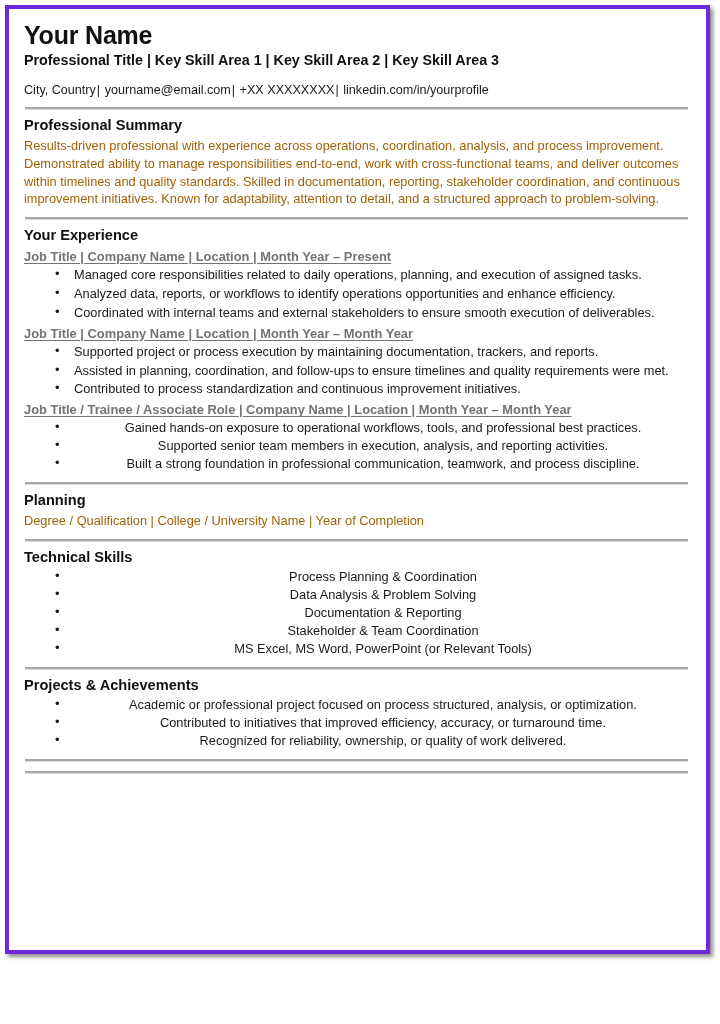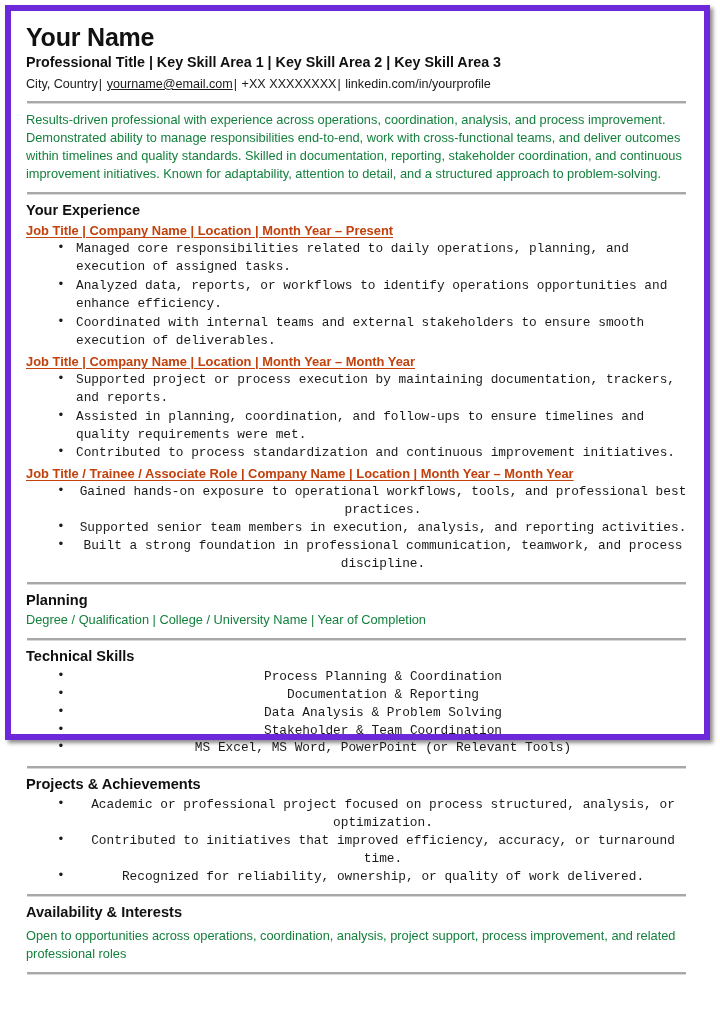--- a/index.html
+++ b/index.html
@@ -14,24 +14,24 @@
     color: #1a1a1a;
     overflow: hidden;
   }
 
   
   .page-frame {
     position: absolute;
     left: 5px;
     top: 5px;
     width: 705px;
-    height: 735px;
+    height: 949px;
     box-sizing: border-box;
     background: #ffffff;
-    border: 6px solid #6d28d9;
+    border: 4px solid #6d28d9;
     box-shadow: 3px 3px 4px rgba(0,0,0,0.45);
   }
   .page-inner {
     position: relative;
     padding: 12px 14px 0 15px;
     box-sizing: border-box;
     height: 100%;
   }
 
   
@@ -40,31 +40,30 @@
     font-weight: bold;
     line-height: 1.12;
     letter-spacing: -0.2px;
     margin: 0 0 3px 0;
     color: #111111;
   }
   .headline {
     font-size: 14.3px;
     font-weight: bold;
     line-height: 1.25;
-    margin: 0 0 4px 0;
+    margin: 0 0 12px 0;
     color: #111111;
   }
   .contact-line {
     font-size: 12.6px;
     line-height: 1.3;
     margin: 0 0 0 0;
     color: #1a1a1a;
   }
   .contact-link {
-    text-decoration: underline;
     color: #1a1a1a;
   }
   .sep { padding: 0 1px; }
 
   
   .divider {
     height: 3px;
     background: linear-gradient(to bottom, #a8a8a8 0%, #a8a8a8 55%, #d8d8d8 55%, #d8d8d8 100%);
     margin: 9px 4px 7px 1px;
   }
@@ -74,40 +73,39 @@
     font-size: 14.6px;
     font-weight: bold;
     line-height: 1.2;
     margin: 0 0 2px 0;
     color: #111111;
   }
   .body-text {
     font-size: 12.8px;
     line-height: 1.40;
     margin: 0;
-    color: #15803d;
+    color: #a16207;
     max-width: 663px;
   }
   .entry-title {
     font-size: 12.9px;
     font-weight: bold;
     line-height: 1.32;
     margin: 0 0 1px 0;
-    color: #c2410c;
+    color: #737373;
     display: inline-block;
     text-decoration: underline;
     text-underline-offset: 2px;
   }
   .entry-block { margin-bottom: 1px; }
 
   ul.bullets {
     list-style: none;
     margin: 0 0 2px 0;
     padding: 0;
-    font-family: Liberation Mono, monospace;
   }
   ul.bullets li {
     position: relative;
     font-size: 12.8px;
     line-height: 1.40;
     padding-left: 50px;
     margin: 0 0 1px 0;
     color: #1a1a1a;
     max-width: 618px;
   }
@@ -136,20 +134,21 @@
         <span>City, Country</span><span class="sep">|</span>
         <span class="contact-link">yourname@email.com</span><span class="sep">|</span>
         <span>+XX XXXXXXXX</span><span class="sep">|</span>
         <span>linkedin.com/in/yourprofile</span>
       </div>
     </div>
 
     <div class="divider"></div>
 
     <section>
+      <h2 class="section-title">Professional Summary</h2>
       <p class="body-text">Results-driven professional with experience across operations, coordination, analysis, and process improvement. Demonstrated ability to manage responsibilities end-to-end, work with cross-functional teams, and deliver outcomes within timelines and quality standards. Skilled in documentation, reporting, stakeholder coordination, and continuous improvement initiatives. Known for adaptability, attention to detail, and a structured approach to problem-solving.</p>
     </section>
 
     <div class="divider"></div>
 
     <section>
       <h2 class="section-title">Your Experience</h2>
 
       <div class="entry-block">
         <div class="entry-title">Job Title | Company Name | Location | Month Year – Present</div>
@@ -185,42 +184,37 @@
       <h2 class="section-title">Planning</h2>
       <p class="body-text">Degree / Qualification | College / University Name | Year of Completion</p>
     </section>
 
     <div class="divider"></div>
 
     <section>
       <h2 class="section-title">Technical Skills</h2>
       <ul class="bullets tight">
         <li>Process Planning &amp; Coordination</li>
+        <li>Data Analysis &amp; Problem Solving</li>
         <li>Documentation &amp; Reporting</li>
-        <li>Data Analysis &amp; Problem Solving</li>
         <li>Stakeholder &amp; Team Coordination</li>
         <li>MS Excel, MS Word, PowerPoint (or Relevant Tools)</li>
       </ul>
     </section>
 
     <div class="divider"></div>
 
     <section>
       <h2 class="section-title">Projects &amp; Achievements</h2>
       <ul class="bullets tight">
         <li>Academic or professional project focused on process structured, analysis, or optimization.</li>
         <li>Contributed to initiatives that improved efficiency, accuracy, or turnaround time.</li>
         <li>Recognized for reliability, ownership, or quality of work delivered.</li>
       </ul>
     </section>
 
     <div class="divider"></div>
 
-    <section>
-      <h2 class="section-title">Availability &amp; Interests</h2>
-      <div class="spacer-sm"></div>
-      <p class="body-text">Open to opportunities across operations, coordination, analysis, project support, process improvement, and related professional roles</p>
-    </section>
 
     <div class="divider"></div>
 
   </div>
 </div>
 
 </body></html>

